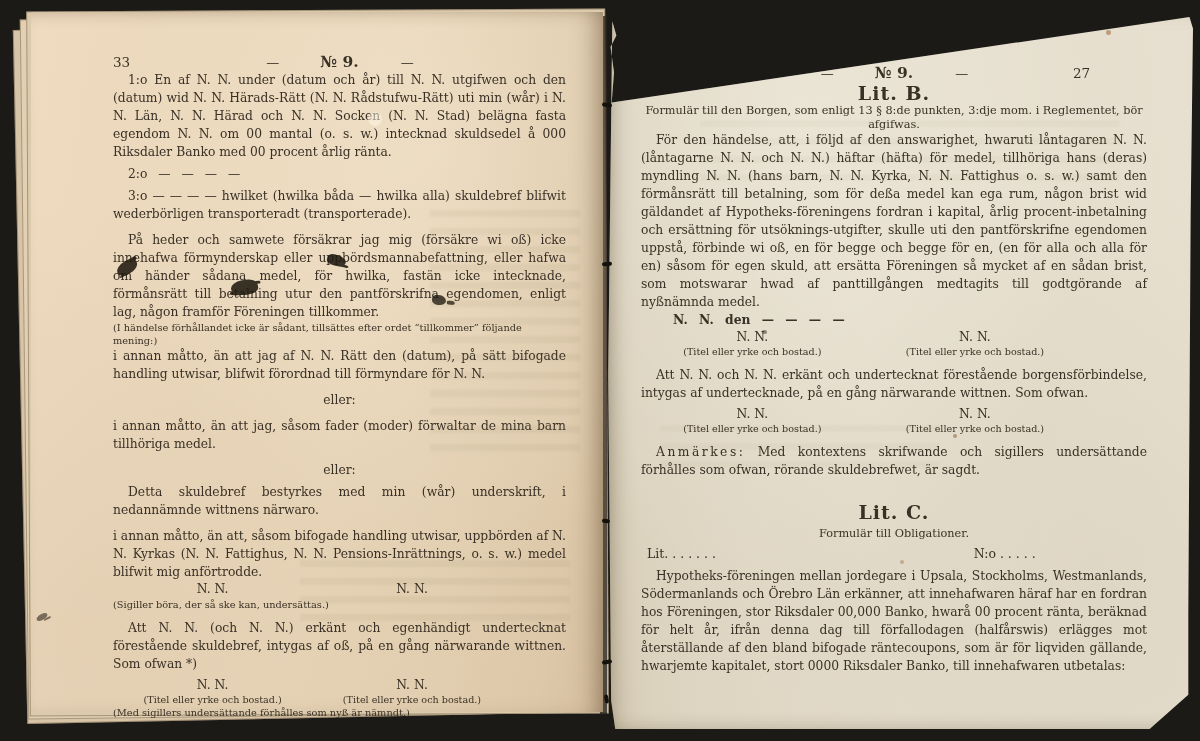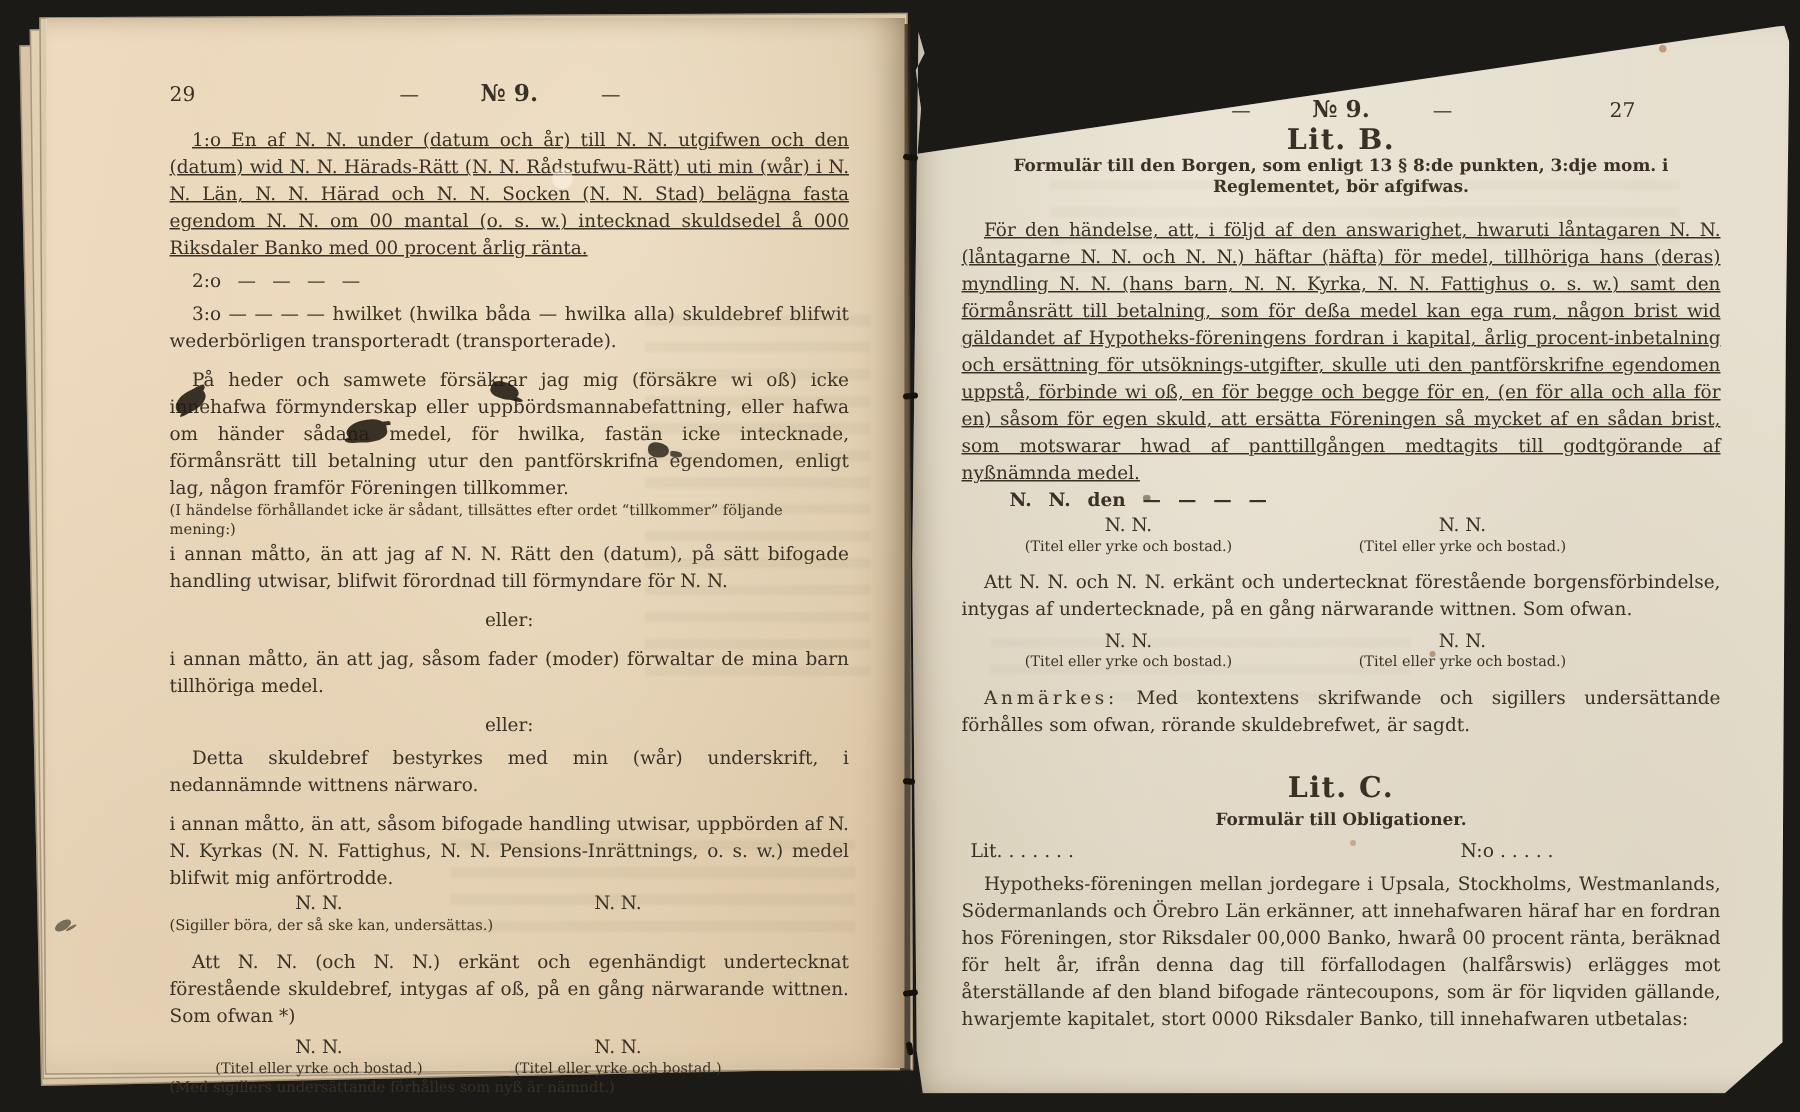--- a/index.html
+++ b/index.html
@@ -45,30 +45,30 @@
   .hdr-center{flex:1;display:flex;justify-content:center;align-items:baseline;gap:42px;}
   .hdr-dash{font-size:13px;letter-spacing:-1px;}
   .hdr-no{font-weight:700;font-size:15.5px;}
   .pg-num{font-size:13.5px;width:40px;}
   .page-right .pg-num{text-align:left;width:60px;padding-right:14px;}
   p{margin:0;}
   .body-txt{font-size:12.3px;line-height:18px;text-align:justify;}
   .ind{text-indent:15px;}
   .gap-s{margin-top:4px;}
   .gap-m{margin-top:8px;}
-  .gap-l{margin-top:13px;text-decoration:underline;}
+  .gap-l{}
   .center{text-align:center;}
   .small-note{font-size:9.8px;line-height:13px;text-align:left;}
   .dashline{word-spacing:7px;}
   .sig-row{display:flex;width:88%;font-size:12.3px;line-height:17px;}
   .sig-col{flex:1;text-align:center;}
   .titel-row{display:flex;width:88%;font-size:9.6px;line-height:12px;}
   .titel-col{flex:1;text-align:center;}
   .lit-title{font-weight:700;font-size:19px;letter-spacing:1px;text-align:center;line-height:22px;}
-  .sub-title{font-weight:700;font-size:11.3px;line-height:13.5px;text-align:center;}
+  .sub-title{font-weight:400;font-size:11.3px;line-height:13.5px;text-align:center;}
   .anm-spaced{letter-spacing:2.5px;}
   .litno-row{display:flex;font-size:12.5px;line-height:18px;align-items:flex-end;}
   .litno-left{padding-left:6px;}
   .litno-right{margin-left:auto;margin-right:22%;}
   
   .blot{position:absolute;background:#201a10;opacity:.88;}
   .blot-1{left:116px;top:261px;width:22px;height:13px;border-radius:60% 40% 55% 45%;transform:rotate(-28deg);box-shadow:6px -4px 0 -4px #201a10,-5px 5px 0 -5px #201a10;}
   .blot-2{left:327px;top:255px;width:19px;height:11px;border-radius:45% 55% 60% 40%;transform:rotate(18deg);box-shadow:8px 3px 0 -4px #201a10;}
   .blot-3{left:231px;top:280px;width:27px;height:15px;border-radius:50% 50% 40% 60%;transform:rotate(-10deg);box-shadow:-7px 4px 0 -5px #201a10,9px -3px 0 -6px #201a10;}
   .blot-4{left:432px;top:295px;width:14px;height:10px;border-radius:40% 60% 50% 50%;transform:rotate(4deg);box-shadow:12px 2px 0 -3px #2a2316,22px 4px 0 -5px #3a2f1c;opacity:.8;}
@@ -100,21 +100,21 @@
 
   <div class="stack-sheet stack-1"></div>
   <div class="stack-sheet stack-2"></div>
   <div class="stack-sheet stack-3"></div>
   <div class="gutter-line"></div>
 
   <div class="page page-left">
     <div class="content">
 
       <div class="pg-header">
-        <span class="pg-num">29</span>
+        <span class="pg-num">33</span>
         <span class="hdr-center">
           <span class="hdr-dash">—</span>
           <span class="hdr-no">№ 9.</span>
           <span class="hdr-dash">—</span>
         </span>
         <span class="pg-num"></span>
       </div>
 
       <p class="body-txt ind gap-l">1:o En af N. N. under (datum och år) till N. N. utgifwen och den (datum) wid N. N. Härads-Rätt (N. N. Rådstufwu-Rätt) uti min (wår) i N. N. Län, N. N. Härad och N. N. Socken (N. N. Stad) belägna fasta egendom N. N. om 00 mantal (o. s. w.) intecknad skuldsedel å 000 Riksdaler Banko med 00 procent årlig ränta.</p>
       <p class="body-txt ind gap-s dashline">2:o — — — —</p>

